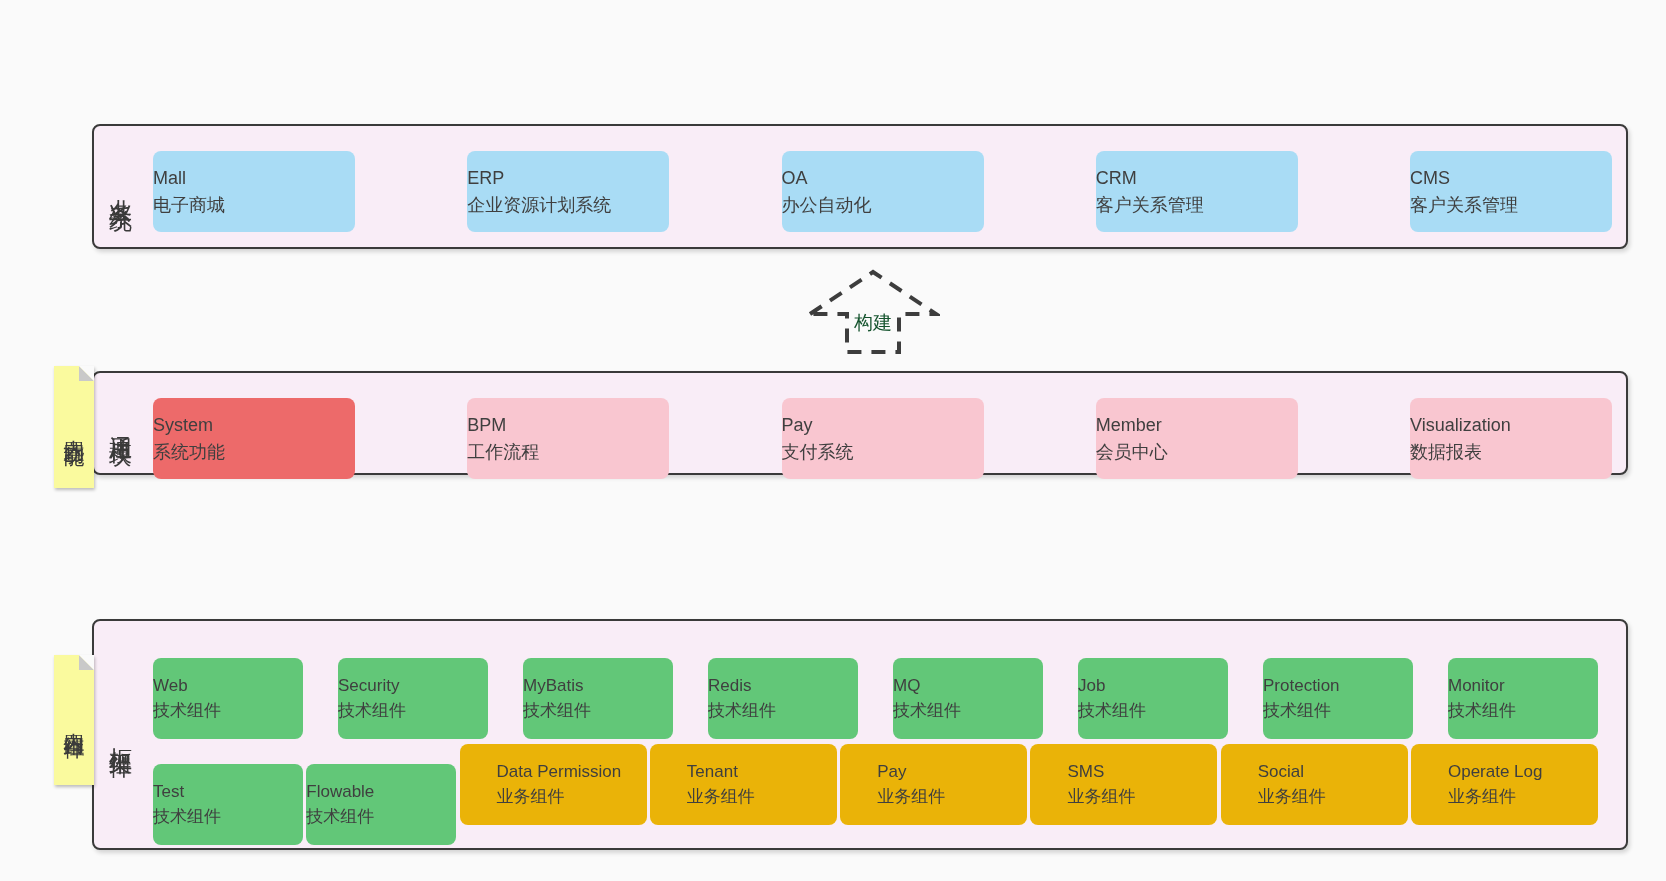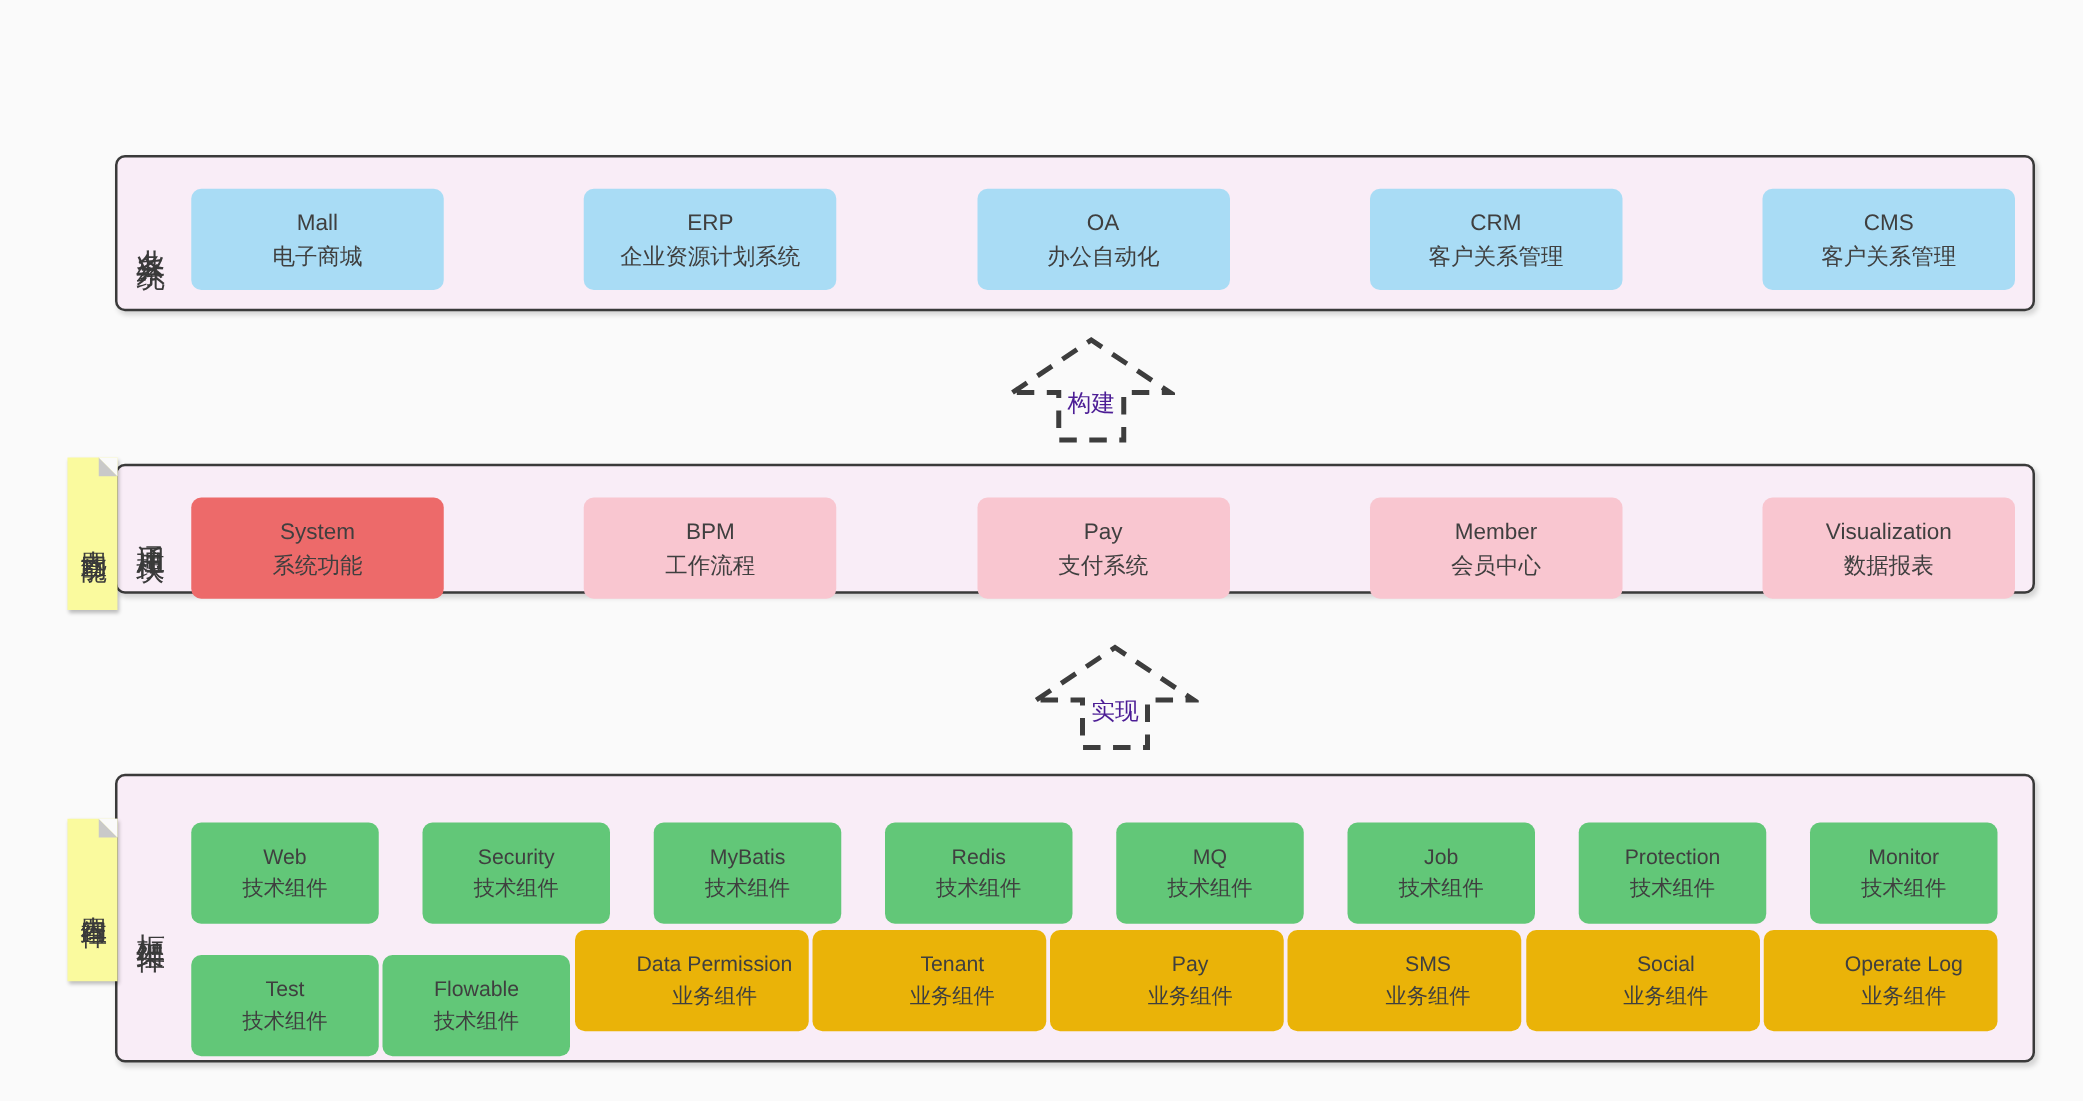--- a/index.html
+++ b/index.html
@@ -15,21 +15,21 @@
 
   .vlabel{position:absolute;left:12px;top:50%;transform:translateY(-50%);
           writing-mode:vertical-rl;text-orientation:upright;
           font-size:23px;letter-spacing:3px;color:#3a3a3a;white-space:nowrap;}
 
   .row{position:absolute;display:flex;justify-content:space-between;}
   .row-wide{left:59px;right:14px;top:25px;}
   .row-t1{left:59px;right:28px;top:17px;}
   .row-t2{left:59px;right:28px;top:123px;}
 
-  .box{border-radius:8px;display:flex;flex-direction:column;align-items:center;
+  .box{border-radius:8px;display:flex;flex-direction:column;align-items:flex-start;
        justify-content:center;text-align:center;color:#3f3f3f;
        font-size:18px;line-height:1.5;}
   .box-wide{width:202px;height:81px;}
   .box-small{width:150px;height:81px;font-size:17px;line-height:1.42;}
   .blue{background:#a9dcf5;}
   .red{background:#ed6a6a;}
   .pink{background:#f9c6d0;}
   .green{background:#62c778;margin-top:20px;}
   .light-green{background:#eab308;padding-left:37px;}
 
@@ -43,21 +43,21 @@
   .sticky .fold-under{position:absolute;top:0;right:0;width:0;height:0;
           border-bottom:15px solid #c9c9c9;border-right:15px solid transparent;}
   .sticky span{writing-mode:vertical-rl;text-orientation:upright;
           font-size:21px;letter-spacing:2px;color:#3a3a3a;}
 
   .arrow{position:absolute;width:134px;height:92px;}
   .arrow-1{left:806px;top:266px;}
   .arrow-2{left:825px;top:512px;}
   .arrow svg{display:block;}
   .arrow .arrow-label{position:absolute;left:50%;top:44px;transform:translateX(-50%);
-          background:#fafafa;padding:0 3px;font-size:19px;color:#4c1d95;white-space:nowrap;text-align:center;}
+          background:#fafafa;padding:0 3px;font-size:19px;color:#14532d;white-space:nowrap;text-align:center;}
 </style>
 </head>
 <body>
 
 <div id="canvas">
 
   <div class="band band-1">
     <div class="vlabel">业务系统</div>
     <div class="row row-wide">
       <div class="box box-wide blue">
@@ -115,26 +115,20 @@
         <span>Member</span>
         <span>会员中心</span>
       </div>
       <div class="box box-wide pink">
         <span>Visualization</span>
         <span>数据报表</span>
       </div>
     </div>
   </div>
 
-  <div class="arrow arrow-2">
-    <svg viewBox="0 0 134 92" width="134" height="92">
-      <path d="M4 48 L67 6 L130 48 L93 48 L93 86 L41 86 L41 48 Z" fill="none" stroke="#3d3d3d" stroke-width="4" stroke-dasharray="14 10"></path>
-    </svg>
-    <div class="arrow-label">实现</div>
-  </div>
 
   <div class="sticky sticky-3">
     <i class="fold-under"></i>
     <i class="fold"></i>
     <span>内置组件</span>
   </div>
 
   <div class="band band-3">
     <div class="vlabel">框架组件</div>
     <div class="row row-t1">

